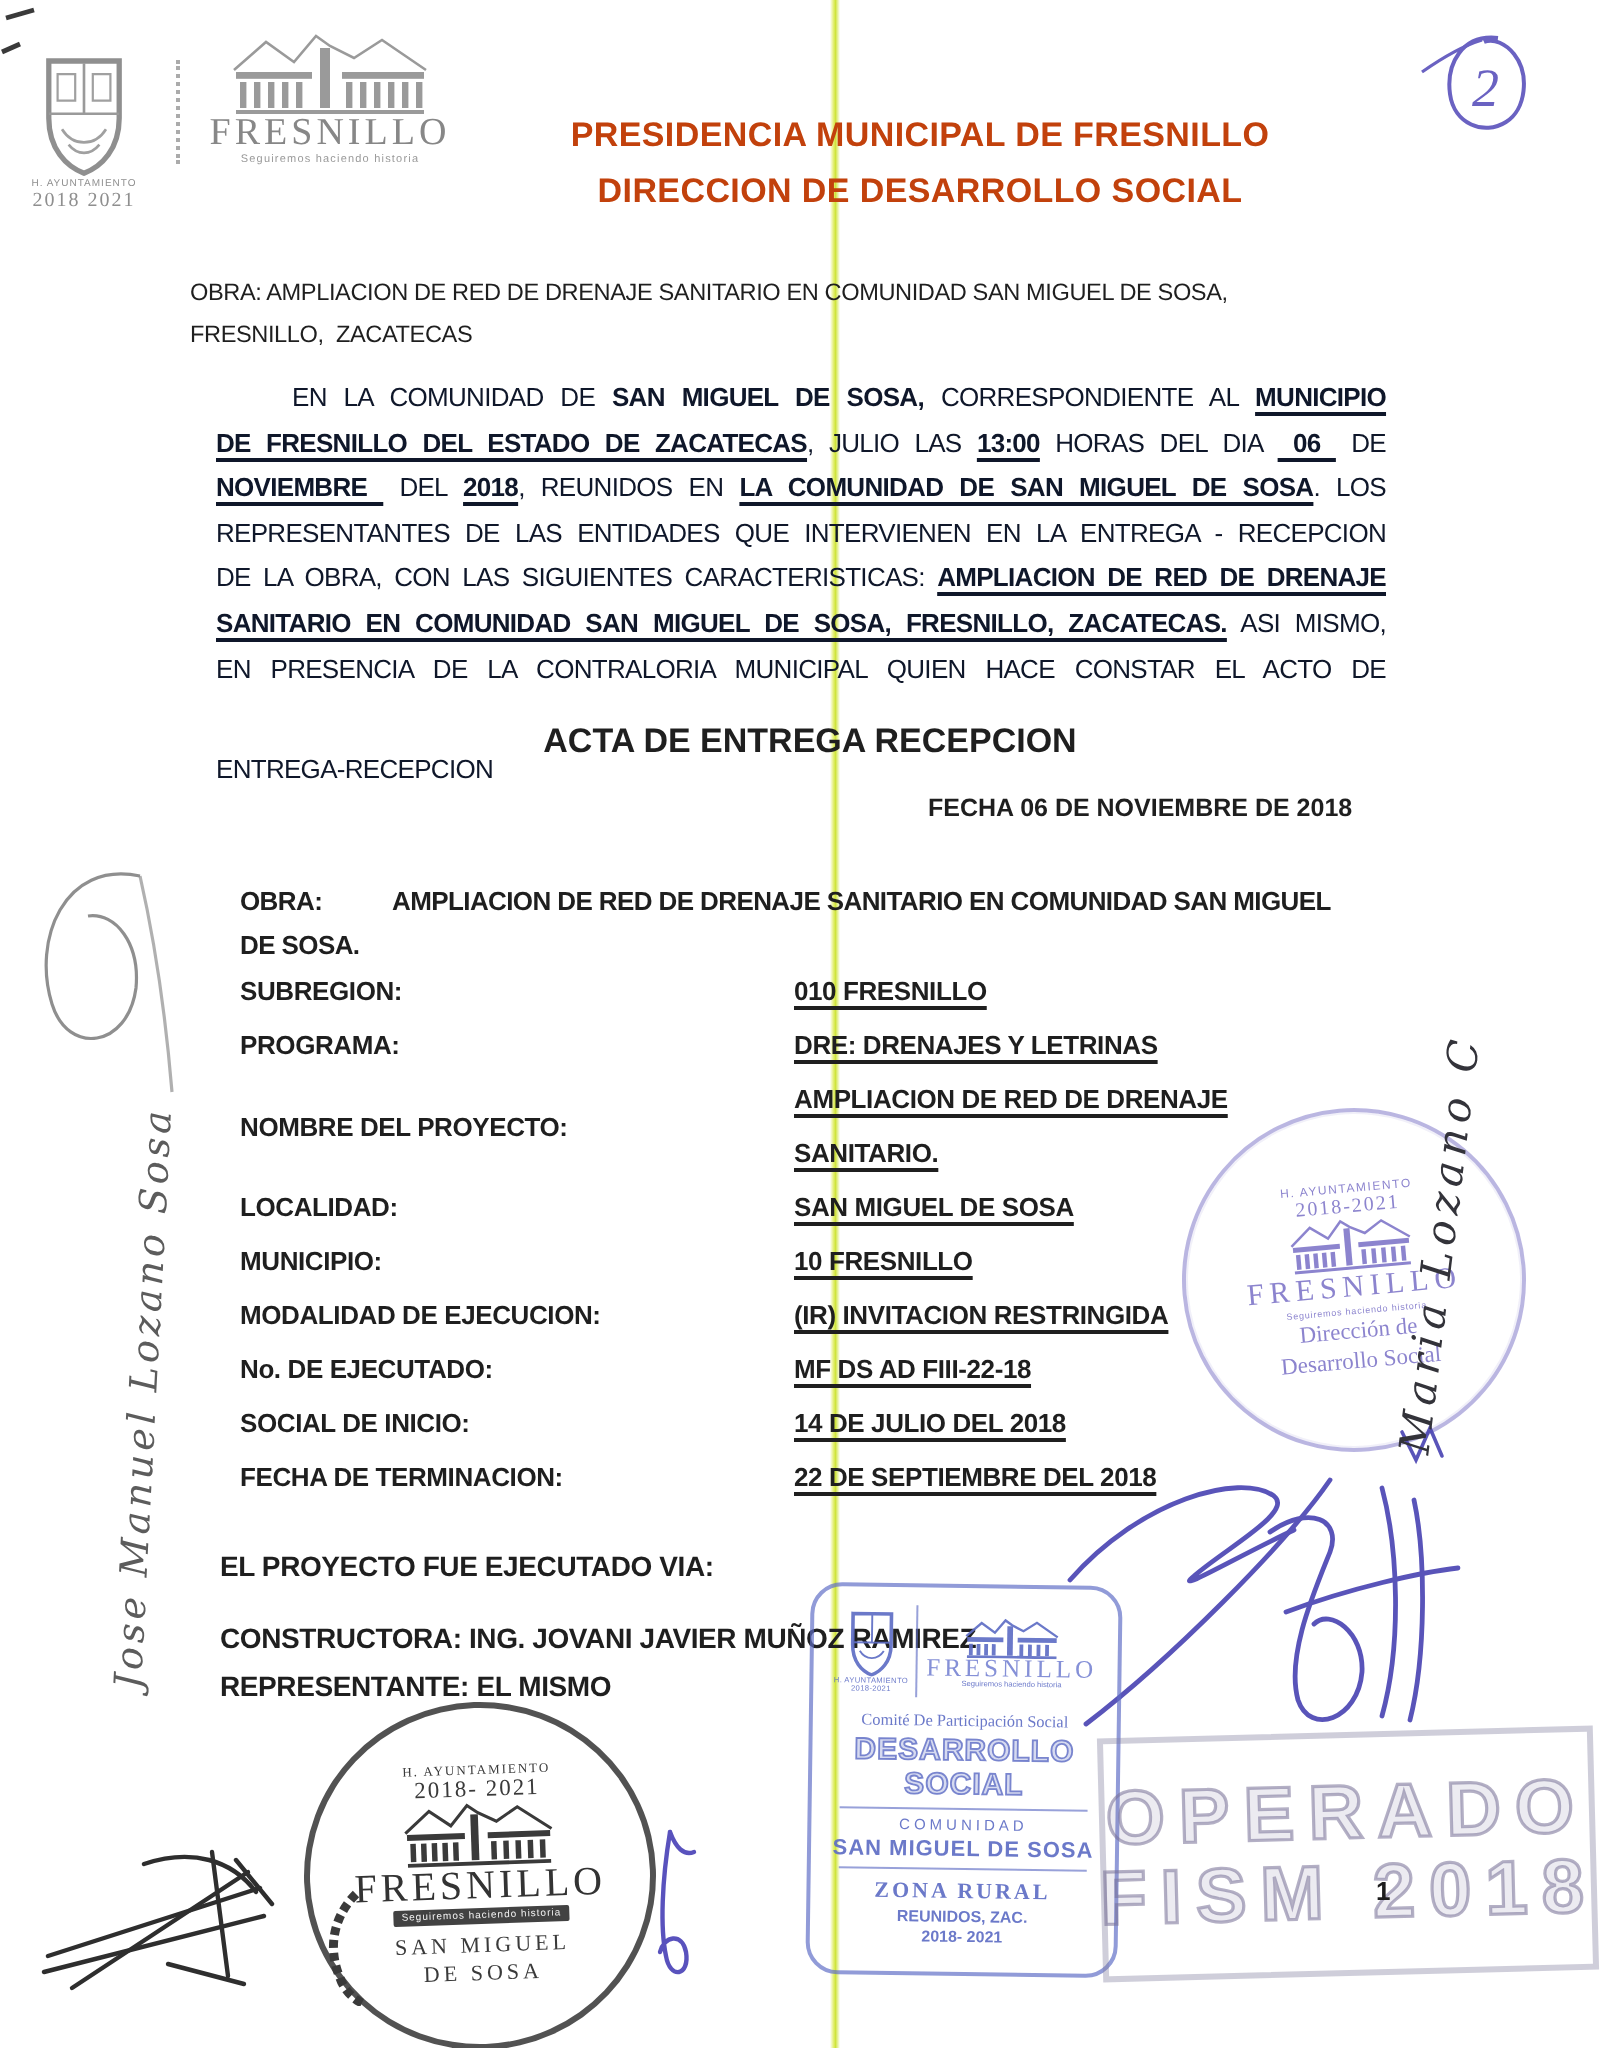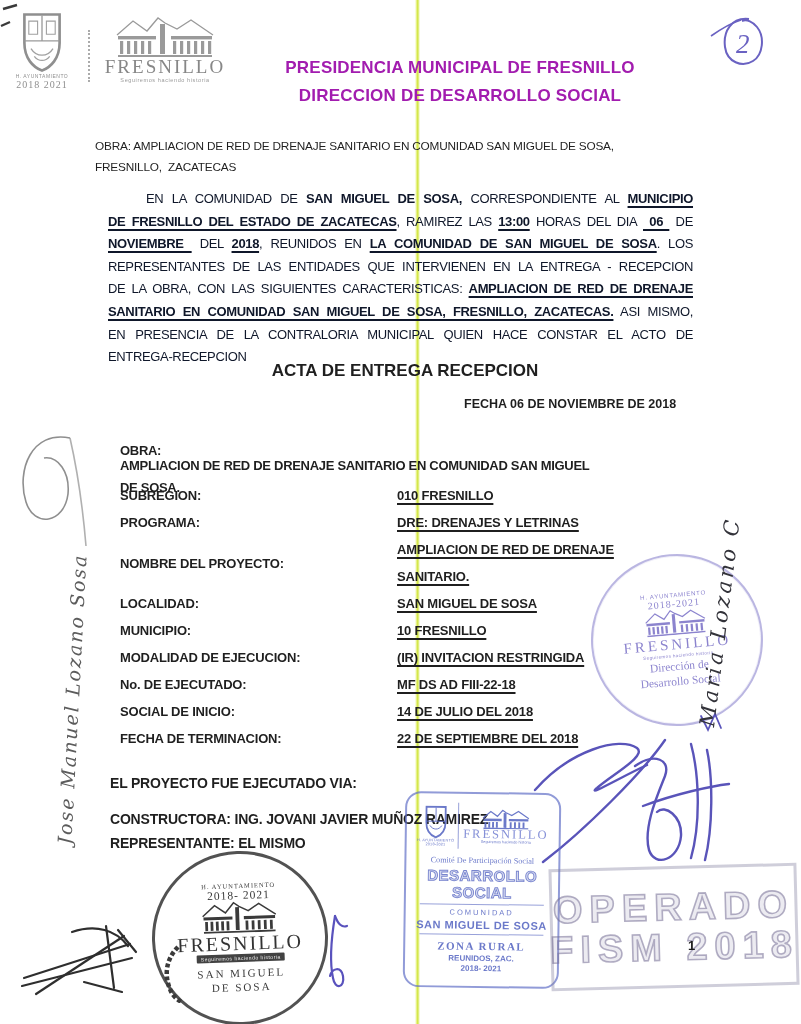--- a/index.html
+++ b/index.html
@@ -10,37 +10,37 @@
             background:linear-gradient(to right,rgba(244,248,190,0),#e3ef74 35%,#cfe43c 55%,rgba(244,248,190,0));}
   
   .shield-wrap{position:absolute;text-align:center;color:#8f8f8f;}
   .shield-cap1{font-size:5px;letter-spacing:.5px;margin-top:1px;}
   .shield-cap2{font-family:"Liberation Serif",serif;font-size:10px;letter-spacing:1px;}
   .hdr-divider{position:absolute;border-left:2px dotted #ababab;}
   .flogo{position:absolute;text-align:center;color:#8e8e8e;}
   .flogo-name{font-family:"Liberation Serif",serif;font-size:19px;letter-spacing:2px;color:#878787;line-height:17px;}
   .flogo-tag{font-size:5.5px;letter-spacing:.6px;color:#9a9a9a;margin-top:2px;}
   .title-block{position:absolute;left:190px;top:58px;width:540px;text-align:center;font-weight:700;
-               font-size:17px;letter-spacing:.2px;color:#a21caf;}
+               font-size:17px;letter-spacing:.2px;color:#c2410c;}
   .title-block .t2{margin-top:8px;}
   .obra-heading{position:absolute;left:95px;top:136px;width:630px;font-weight:400;
                 font-size:11.8px;letter-spacing:-0.2px;line-height:21px;}
   
   .body-par{position:absolute;left:108px;top:188px;width:585px;font-size:13px;line-height:22.6px;
             letter-spacing:-0.35px;word-spacing:-0.5px;color:#0f172a;}
   .jline{text-align:justify;text-align-last:justify;}
   .jline.first{text-indent:38px;}
-  .jline.last{text-align-last:left;}
+  .jline.last{text-align-last:left;margin-top:28px;}
   .b{font-weight:700;}
   .u{text-decoration:underline;text-decoration-thickness:1.6px;text-underline-offset:3px;}
   .acta-title{position:absolute;left:200px;top:361px;width:410px;text-align:center;font-weight:700;font-size:17px;}
   .fecha-line{position:absolute;left:464px;top:397px;font-weight:700;font-size:12.5px;}
   
   .obra-row{position:absolute;left:120px;top:443px;width:640px;font-weight:700;font-size:13px;letter-spacing:-0.3px;}
-  .obra-l1{display:flex;flex-direction:column;}
+  .obra-l1{display:flex;}
   .obra-label{width:76px;}
   .obra-l2{margin-top:7px;}
   .fields{position:absolute;left:120px;top:482px;width:620px;font-size:13px;letter-spacing:-0.2px;}
   .frow{display:flex;}
   .flabel{flex:0 0 277px;font-weight:700;align-self:center;line-height:27px;}
   .fvals{flex:1;}
   .fval{font-weight:700;line-height:27px;height:27px;text-decoration:underline;
         text-decoration-thickness:1.8px;text-underline-offset:3px;}
   .exec{position:absolute;left:110px;font-weight:700;font-size:14px;letter-spacing:-0.2px;}
   
@@ -102,21 +102,21 @@
 </head>
 <body>
 
 <div class="page">
 
   <div class="scanline" style="left:415px;"></div>
   <svg class="abs" style="left:0;top:0;" width="30" height="40">
     <path d="M3,9 L17,5 M1,26 L10,22" stroke="#3a3a3a" stroke-width="2.4" fill="none"></path>
   </svg>
 
-  <div class="shield-wrap" style="left:6px;top:12px;width:72px;">
+  <div class="shield-wrap" style="left:6px;top:28px;width:72px;">
     <svg width="44" height="60" viewBox="0 0 40 54" style="margin:0 auto;">
       <path d="M4,2 H36 V28 C36,42 28,50 20,53 C12,50 4,42 4,28 Z" fill="none" stroke="#8f8f8f" stroke-width="2.4"></path>
       <path d="M20,3 V26 M4,26 H36" stroke="#9a9a9a" stroke-width="1.2" fill="none"></path>
       <path d="M8,8 h8 v12 h-8 z M24,8 h8 v12 h-8 z" fill="none" stroke="#a0a0a0" stroke-width="1"></path>
       <path d="M10,33 c5,8 15,8 20,0 M13,40 c4,5 10,5 14,0" fill="none" stroke="#a0a0a0" stroke-width="1.2"></path>
     </svg>
     <div class="shield-cap1">H. AYUNTAMIENTO</div>
     <div class="shield-cap2">2018 2021</div>
   </div>
   <div class="hdr-divider" style="left:88px;top:30px;height:52px;"></div>
@@ -157,21 +157,21 @@
     <div class="t2">DIRECCION DE DESARROLLO SOCIAL</div>
   </div>
 
   <div class="obra-heading">
     <div>OBRA: AMPLIACION DE RED DE DRENAJE SANITARIO EN COMUNIDAD SAN MIGUEL DE SOSA,</div>
     <div>FRESNILLO,&nbsp; ZACATECAS</div>
   </div>
 
   <div class="body-par">
       <div class="jline first"><span class="">EN LA COMUNIDAD DE </span><span class="b ">SAN MIGUEL DE SOSA,</span><span class=""> CORRESPONDIENTE AL </span><span class="b u">MUNICIPIO</span></div>
-      <div class="jline"><span class="b u">DE FRESNILLO DEL ESTADO DE ZACATECAS</span><span class="">, RAMIREZ LAS </span><span class="b u">13:00</span><span class=""> HORAS DEL DIA </span><span class="b u">&nbsp;06&nbsp;</span><span class=""> DE</span></div>
+      <div class="jline"><span class="b u">DE FRESNILLO DEL ESTADO DE ZACATECAS</span><span class="">, JULIO LAS </span><span class="b u">13:00</span><span class=""> HORAS DEL DIA </span><span class="b u">&nbsp;06&nbsp;</span><span class=""> DE</span></div>
       <div class="jline"><span class="b u">NOVIEMBRE&nbsp;</span><span class=""> DEL </span><span class="b u">2018</span><span class="">, REUNIDOS EN </span><span class="b u">LA COMUNIDAD DE SAN MIGUEL DE SOSA</span><span class="">. LOS</span></div>
       <div class="jline"><span class="">REPRESENTANTES DE LAS ENTIDADES QUE INTERVIENEN EN LA ENTREGA - RECEPCION</span></div>
       <div class="jline"><span class="">DE LA OBRA, CON LAS SIGUIENTES CARACTERISTICAS:</span><span class=""> </span><span class="b u">AMPLIACION DE RED DE DRENAJE</span></div>
       <div class="jline"><span class="b u">SANITARIO EN COMUNIDAD SAN MIGUEL DE SOSA, FRESNILLO, ZACATECAS.</span><span class="">  ASI MISMO,</span></div>
       <div class="jline"><span class="">EN PRESENCIA DE LA CONTRALORIA MUNICIPAL QUIEN HACE CONSTAR EL ACTO DE</span></div>
       <div class="jline last"><span class="">ENTREGA-RECEPCION</span></div>
     </div>
 
   <div class="acta-title">ACTA DE ENTREGA RECEPCION</div>
   <div class="fecha-line">FECHA 06 DE NOVIEMBRE DE 2018</div>

